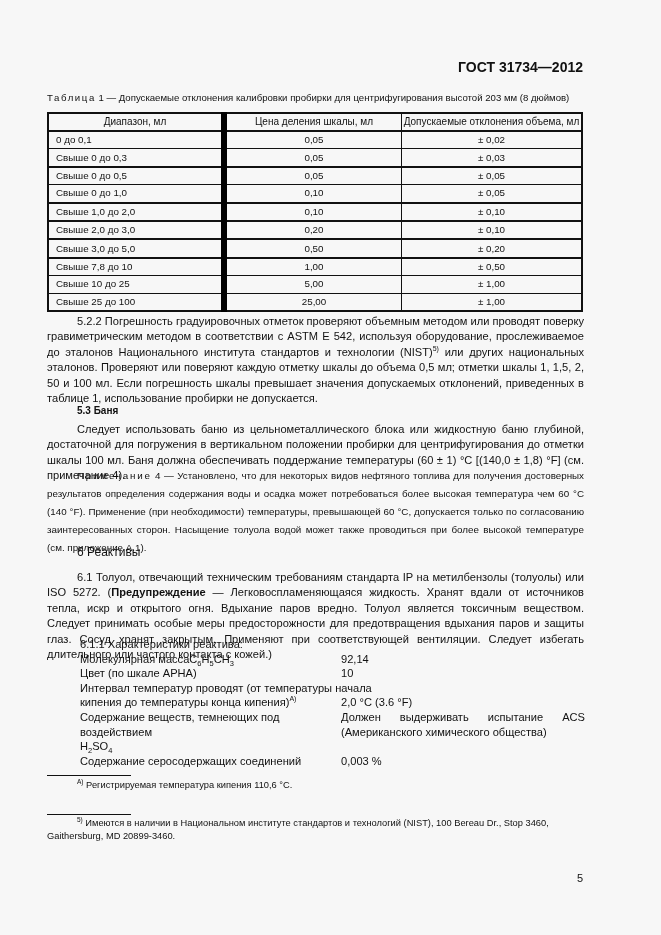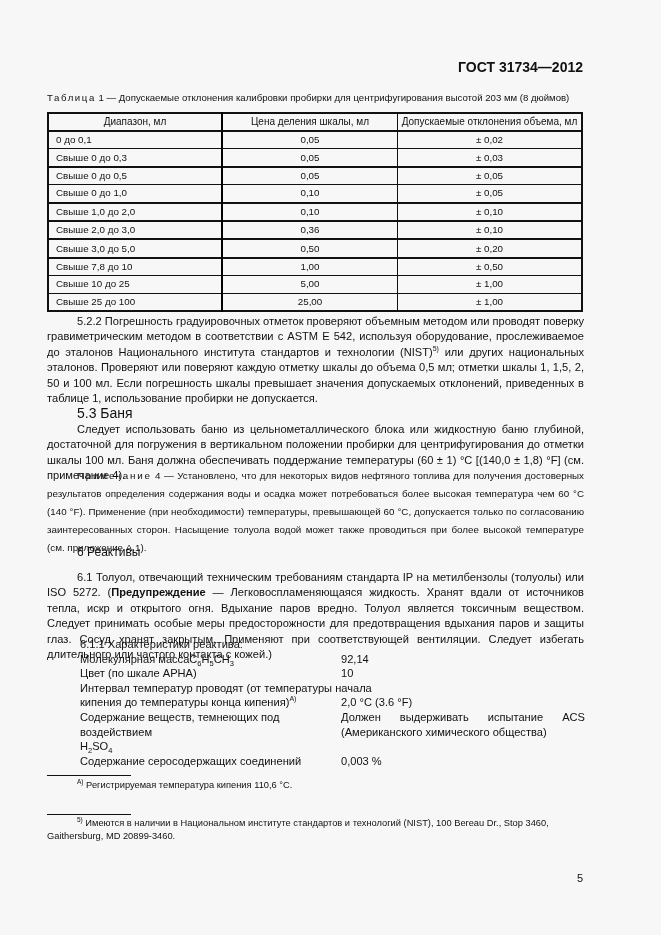--- a/index.html
+++ b/index.html
@@ -30,38 +30,38 @@
   table.calib th, table.calib td {
     border: 1px solid #111;
     height: 16.4px; padding: 0 0 0 7px;
     line-height: 16px;
   }
   table.calib th {
     font-weight: normal; font-size: 10px; text-align: center;
     height: 15px; border-bottom: 2px solid #111; padding: 0;
   }
   table.calib td.c { text-align: center; padding: 0; }
-  table.calib th:nth-child(2), table.calib td:nth-child(2) { border-left: 2px solid #000000; }
+  table.calib th:nth-child(2), table.calib td:nth-child(2) { border-left: 6px solid #000000; }
   table.calib tr.thick td { border-top: 2px solid #111; }
 
   .para {
     position: absolute; left: 47px; width: 537px;
     font-size: 11.1px; line-height: 15.4px;
     text-align: justify; text-indent: 30px;
   }
   .para sup { font-size: 7px; line-height: 0; }
   .note {
     position: absolute; left: 47px; width: 537px;
     font-size: 9.8px; line-height: 18px;
     text-align: justify; text-indent: 30px;
   }
   .note .spaced { letter-spacing: 1.8px; }
   .h2 {
     position: absolute; left: 77px;
-    font-weight: normal; font-size: 14px;
+    font-weight: bold; font-size: 10px;
   }
   .h1 {
     position: absolute; left: 77px;
     font-weight: normal; font-size: 12px;
   }
   .chars {
     position: absolute; left: 80px; width: 505px;
     font-size: 11.1px; line-height: 14.6px;
   }
   .chars .row { display: flex; }
@@ -119,21 +119,21 @@
       <td class="c">0,10</td>
       <td class="c">± 0,05</td>
     </tr>
     <tr class="thick">
       <td>Свыше 1,0 до 2,0</td>
       <td class="c">0,10</td>
       <td class="c">± 0,10</td>
     </tr>
     <tr class="thick">
       <td>Свыше 2,0 до 3,0</td>
-      <td class="c">0,36</td>
+      <td class="c">0,20</td>
       <td class="c">± 0,10</td>
     </tr>
     <tr class="thick">
       <td>Свыше 3,0 до 5,0</td>
       <td class="c">0,50</td>
       <td class="c">± 0,20</td>
     </tr>
     <tr class="thick">
       <td>Свыше 7,8 до 10</td>
       <td class="c">1,00</td>

